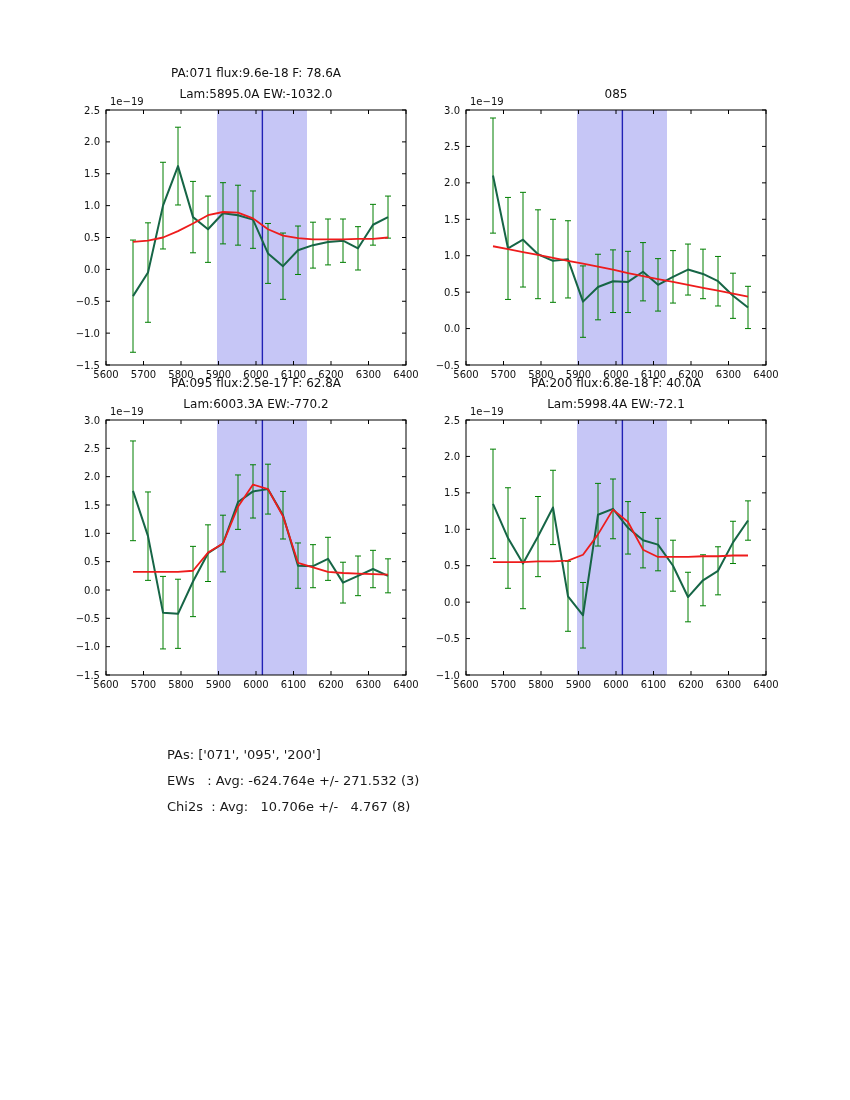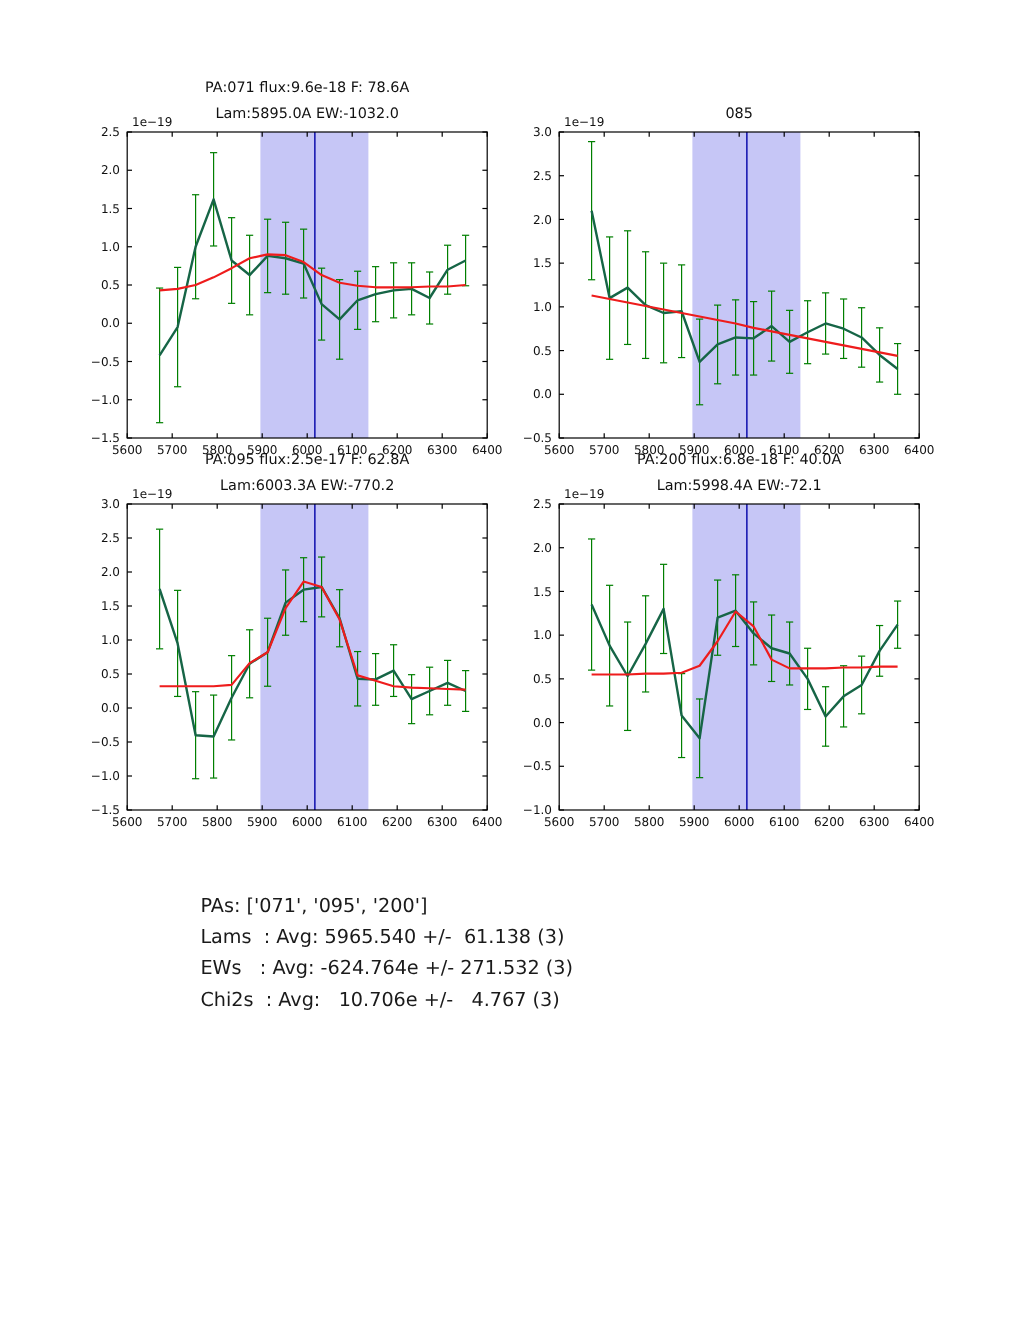--- a/index.html
+++ b/index.html
@@ -7,21 +7,21 @@
     position: relative;
     width: 850px; height: 1100px;
     background: #ffffff;
     font-family: "DejaVu Sans", sans-serif;
     overflow: hidden;
   }
   #chart-svg { position: absolute; left: 0; top: 0; }
   #chart-svg text { font-family: "DejaVu Sans", sans-serif; fill: #111111; }
   .summary {
     position: absolute; left: 167px; top: 742px;
-    font-size: 16px; color: #1a1a1a;
+    font-size: 13px; color: #1a1a1a;
   }
   .sline { white-space: pre; line-height: 26px; height: 26px; }
 </style>
 </head>
 <body>
 
 <div id="figure">
   <svg id="chart-svg" width="850" height="1100" viewBox="0 0 850 1100">
       <g>
         <rect x="217" y="110" width="90" height="255" fill="#c6c6f6"></rect>
@@ -503,17 +503,16 @@
         <text x="460" y="642.0714285714286" font-size="10px" text-anchor="end" stroke="none">−0.5</text>
         <text x="460" y="678.5" font-size="10px" text-anchor="end" stroke="none">−1.0</text>
         <rect x="466" y="420" width="300" height="255" fill="none" stroke="#000000" stroke-width="1"></rect>
         <text x="616" y="387" font-size="12px" text-anchor="middle">PA:200 flux:6.8e-18 F: 40.0A</text>
         <text x="616" y="408" font-size="12px" text-anchor="middle">Lam:5998.4A EW:-72.1</text>
         <text x="470" y="415" font-size="10px" text-anchor="start">1e−19</text>
       </g>
     </svg>
   <div class="summary">
     <div class="sline">PAs: ['071', '095', '200']</div>
-    <div class="sline">Lams  : Avg: 5965.540 +/-  61.138 (3)</div>
     <div class="sline">EWs   : Avg: -624.764e +/- 271.532 (3)</div>
-    <div class="sline">Chi2s  : Avg:   10.706e +/-   4.767 (3)</div>
+    <div class="sline">Chi2s  : Avg:   10.706e +/-   4.767 (8)</div>
   </div>
 </div>
 
 </body></html>

